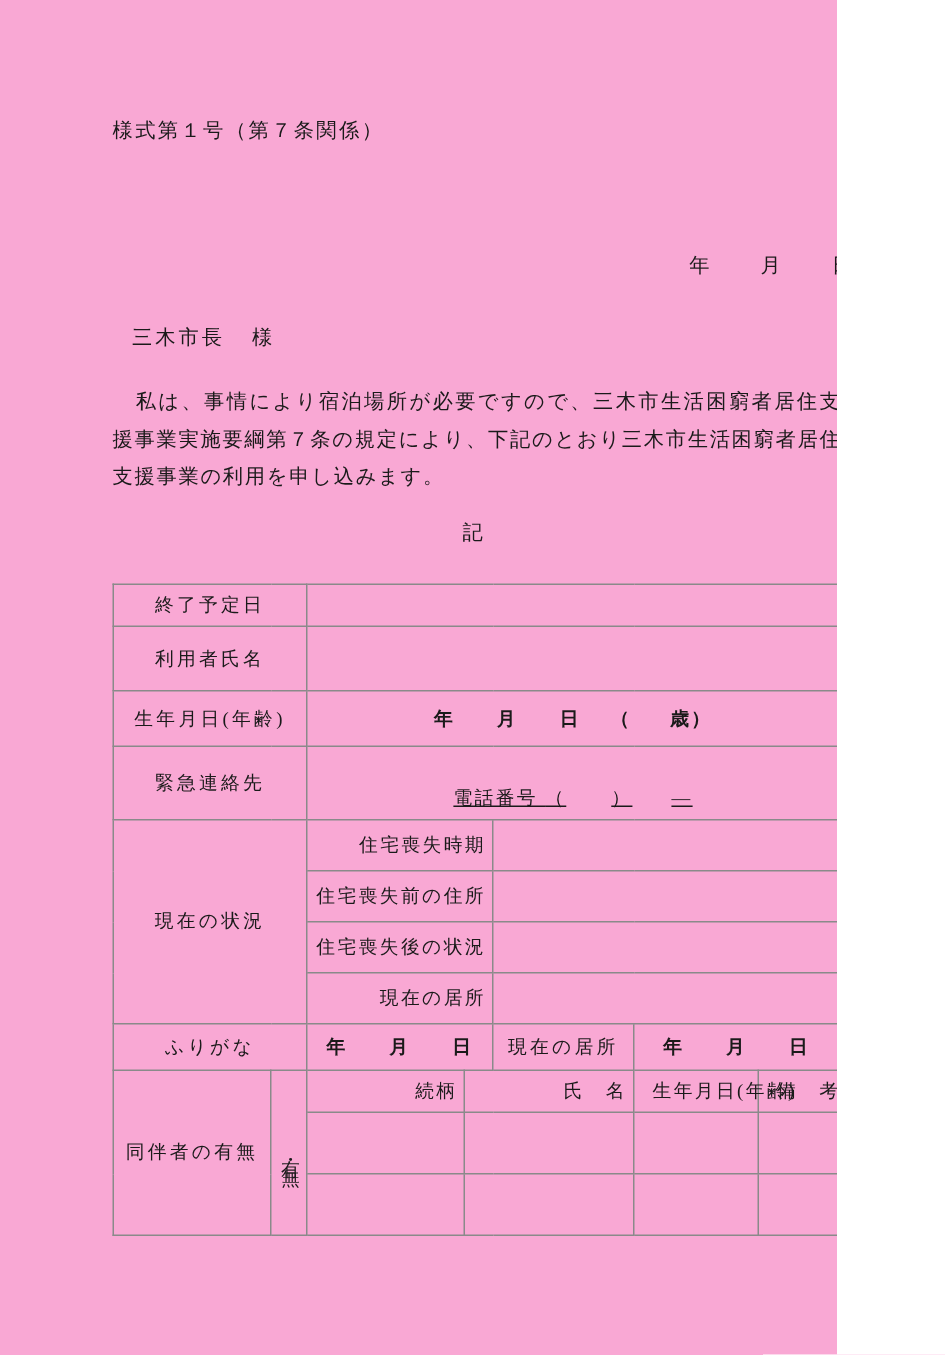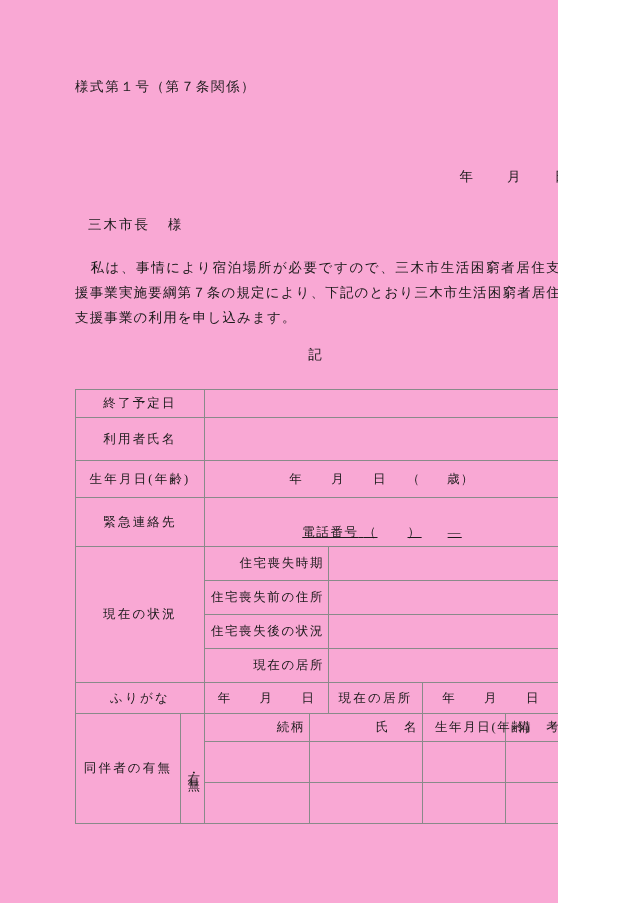--- a/index.html
+++ b/index.html
@@ -127,21 +127,21 @@
     display: block;
     text-align: center;
     padding-top: 20px;
     letter-spacing: 1.6px;
     white-space: nowrap;
     text-decoration: underline;
   }
   .emg-phone .g1 { display: inline-block; width: 30px; }
   .emg-phone .g2 { display: inline-block; width: 26px; }
 
-  .ymd { white-space: nowrap; letter-spacing: 1.4px; }
+  .ymd { white-space: nowrap; letter-spacing: 1.4px; font-weight: bold; }
   .ymd .s { display: inline-block; width: 28px; }
   .ymd .s2 { display: inline-block; width: 20px; }
   .ymd .s3 { display: inline-block; width: 26px; }
 
   .vert-yesno {
     writing-mode: vertical-rl;
     text-orientation: upright;
     display: inline-block;
     line-height: 1.25;
     letter-spacing: 3px;

